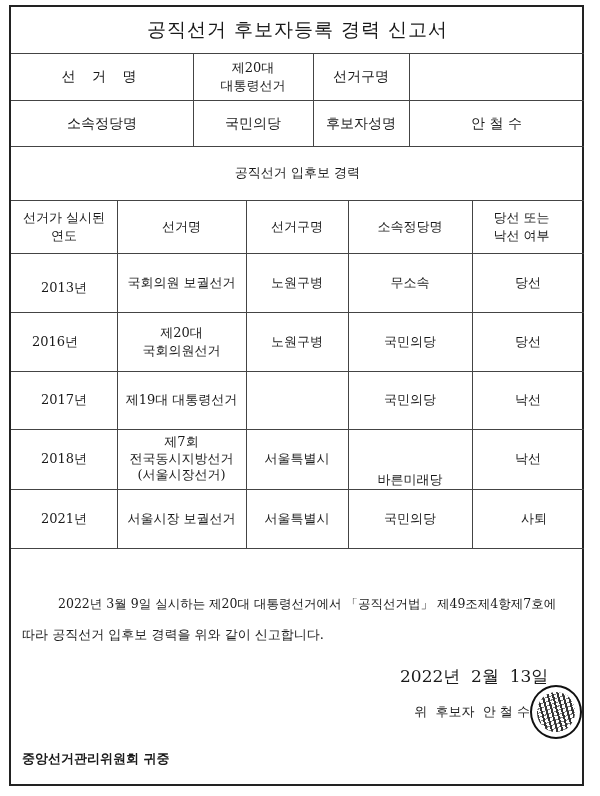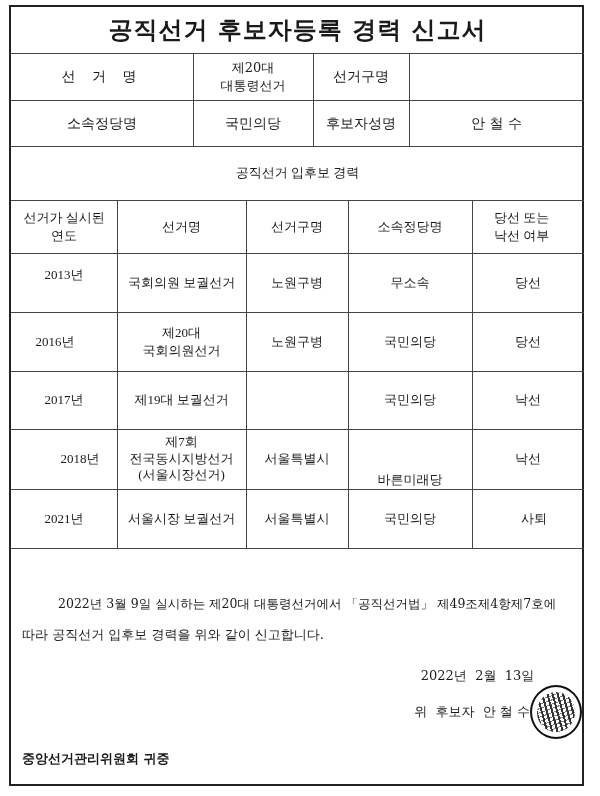--- a/index.html
+++ b/index.html
@@ -4,23 +4,23 @@
 <style>
   html, body { margin: 0; padding: 0; background: #ffffff; }
   body { width: 600px; height: 796px; position: relative; overflow: hidden;
          font-family: "DejaVu Serif", "Liberation Serif", serif; color: #1a1a1a; }
   .frame { position: absolute; left: 9px; top: 5px; width: 575px; height: 781px;
            border: 2px solid #222; box-sizing: border-box; }
   .hline { position: absolute; height: 0; border-top: 1px solid #444; }
   .vline { position: absolute; width: 0; border-left: 1px solid #444; }
   .cell { position: absolute; display: flex; align-items: center; justify-content: center;
           text-align: center; line-height: 1.35; }
-  .title { font-size: 24px; font-weight: bold; letter-spacing: 1px; }
+  .title { font-size: 19px; font-weight: normal; letter-spacing: 1px; }
   .hdr { font-size: 14px; }
-  .t { font-size: 13px; font-family: Liberation Serif, serif; }
+  .t { font-size: 13px; }
   .para { position: absolute; font-size: 13.5px; line-height: 26px; }
   .stamp { position: absolute; left: 530px; top: 685px; width: 52px; height: 54px;
            border: 2px solid #111; border-radius: 50%; box-sizing: border-box;
            background:
              repeating-linear-gradient(75deg, #333 0 2px, transparent 2px 5px),
              repeating-linear-gradient(-20deg, rgba(0,0,0,0.5) 0 1px, transparent 1px 4px);
            background-clip: content-box; padding: 5px; }
 </style>
 </head>
 <body>
@@ -64,55 +64,55 @@
 <div class="vline" style="left:472px; top:200px; height:348px;"></div>
 
 <div class="cell t" style="left:11px; top:200px; width:106px; height:53px; white-space:pre-line;">선거가 실시된
 연도</div>
 <div class="cell t" style="left:117px; top:200px; width:129px; height:53px;">선거명</div>
 <div class="cell t" style="left:246px; top:200px; width:102px; height:53px;">선거구명</div>
 <div class="cell t" style="left:348px; top:200px; width:124px; height:53px;">소속정당명</div>
 <div class="cell t" style="left:472px; top:200px; width:99px; height:53px; white-space:pre-line;">당선 또는
 낙선 여부</div>
 
-<div class="cell t" style="left:11px; top:245px; width:106px; height:59px;">2013년</div>
+<div class="cell t" style="left:11px; top:258px; width:106px; height:59px;">2013년</div>
 <div class="cell t" style="left:117px; top:253px; width:129px; height:59px;">국회의원 보궐선거</div>
 <div class="cell t" style="left:246px; top:253px; width:102px; height:59px;">노원구병</div>
 <div class="cell t" style="left:348px; top:253px; width:124px; height:59px;">무소속</div>
 <div class="cell t" style="left:472px; top:253px; width:112px; height:59px;">당선</div>
 
 <div class="cell t" style="left:2px; top:312px; width:106px; height:59px;">2016년</div>
 <div class="cell t" style="left:117px; top:312px; width:129px; height:59px; white-space:pre-line;">제20대
 국회의원선거</div>
 <div class="cell t" style="left:246px; top:312px; width:102px; height:59px;">노원구병</div>
 <div class="cell t" style="left:348px; top:312px; width:124px; height:59px;">국민의당</div>
 <div class="cell t" style="left:472px; top:312px; width:112px; height:59px;">당선</div>
 
 <div class="cell t" style="left:11px; top:371px; width:106px; height:58px;">2017년</div>
-<div class="cell t" style="left:117px; top:371px; width:129px; height:58px;">제19대 보궐선거</div>
+<div class="cell t" style="left:117px; top:371px; width:129px; height:58px;">제19대 대통령선거</div>
 <div class="cell t" style="left:246px; top:371px; width:102px; height:58px;"></div>
 <div class="cell t" style="left:348px; top:371px; width:124px; height:58px;">국민의당</div>
 <div class="cell t" style="left:472px; top:371px; width:112px; height:58px;">낙선</div>
 
-<div class="cell t" style="left:11px; top:429px; width:106px; height:60px;padding-left:16px;">2018년</div>
+<div class="cell t" style="left:11px; top:429px; width:106px; height:60px;">2018년</div>
 <div class="cell t" style="left:117px; top:429px; width:129px; height:60px; white-space:pre-line; line-height:1.3;">제7회
 전국동시지방선거
 (서울시장선거)</div>
 <div class="cell t" style="left:246px; top:429px; width:102px; height:60px;">서울특별시</div>
 <div class="cell t" style="left:348px; top:412px; width:124px; height:60px;margin-top:38px;">바른미래당</div>
 <div class="cell t" style="left:472px; top:429px; width:112px; height:60px;">낙선</div>
 
 <div class="cell t" style="left:11px; top:489px; width:106px; height:59px;">2021년</div>
 <div class="cell t" style="left:117px; top:489px; width:129px; height:59px;">서울시장 보궐선거</div>
 <div class="cell t" style="left:246px; top:489px; width:102px; height:59px;">서울특별시</div>
 <div class="cell t" style="left:348px; top:489px; width:124px; height:59px;">국민의당</div>
 <div class="cell t" style="left:472px; top:489px; width:124px; height:59px;">사퇴</div>
 
 <div class="para" style="left:58px; top:591px; white-space:nowrap; font-size:12.5px;">2022년 3월 9일 실시하는 제20대 대통령선거에서 「공직선거법」 제49조제4항제7호에</div>
 <div class="para" style="left:22px; top:622px; white-space:nowrap; font-size:13px;">따라 공직선거 입후보 경력을 위와 같이 신고합니다.</div>
 
-<div class="para" style="left:400px; top:663px; width:155px; text-align:center; white-space:pre; font-size:13px;">2022년  2월  13일</div>
+<div class="para" style="left:400px; top:663px; width:155px; text-align:left; white-space:pre; font-size:17px;">2022년  2월  13일</div>
 
 <div class="para" style="left:360px; top:699px; width:170px; text-align:right; white-space:pre; font-size:13px;">위  후보자  안 철 수</div>
 
 <div class="stamp"></div>
 
 <div class="para" style="left:22px; top:746px; font-weight:bold; font-size:13px; white-space:nowrap;">중앙선거관리위원회 귀중</div>
 
 </body></html>

